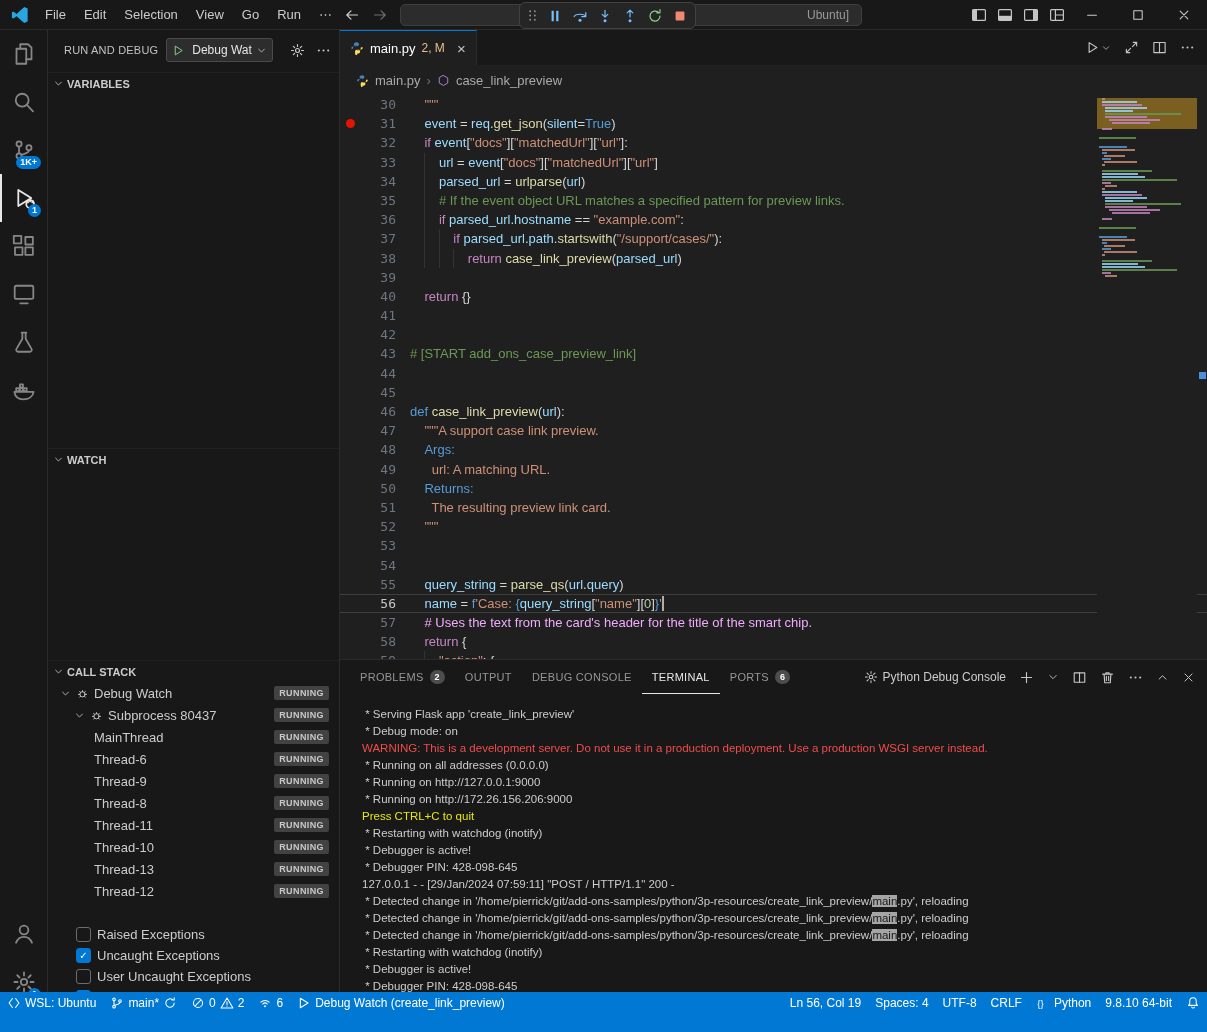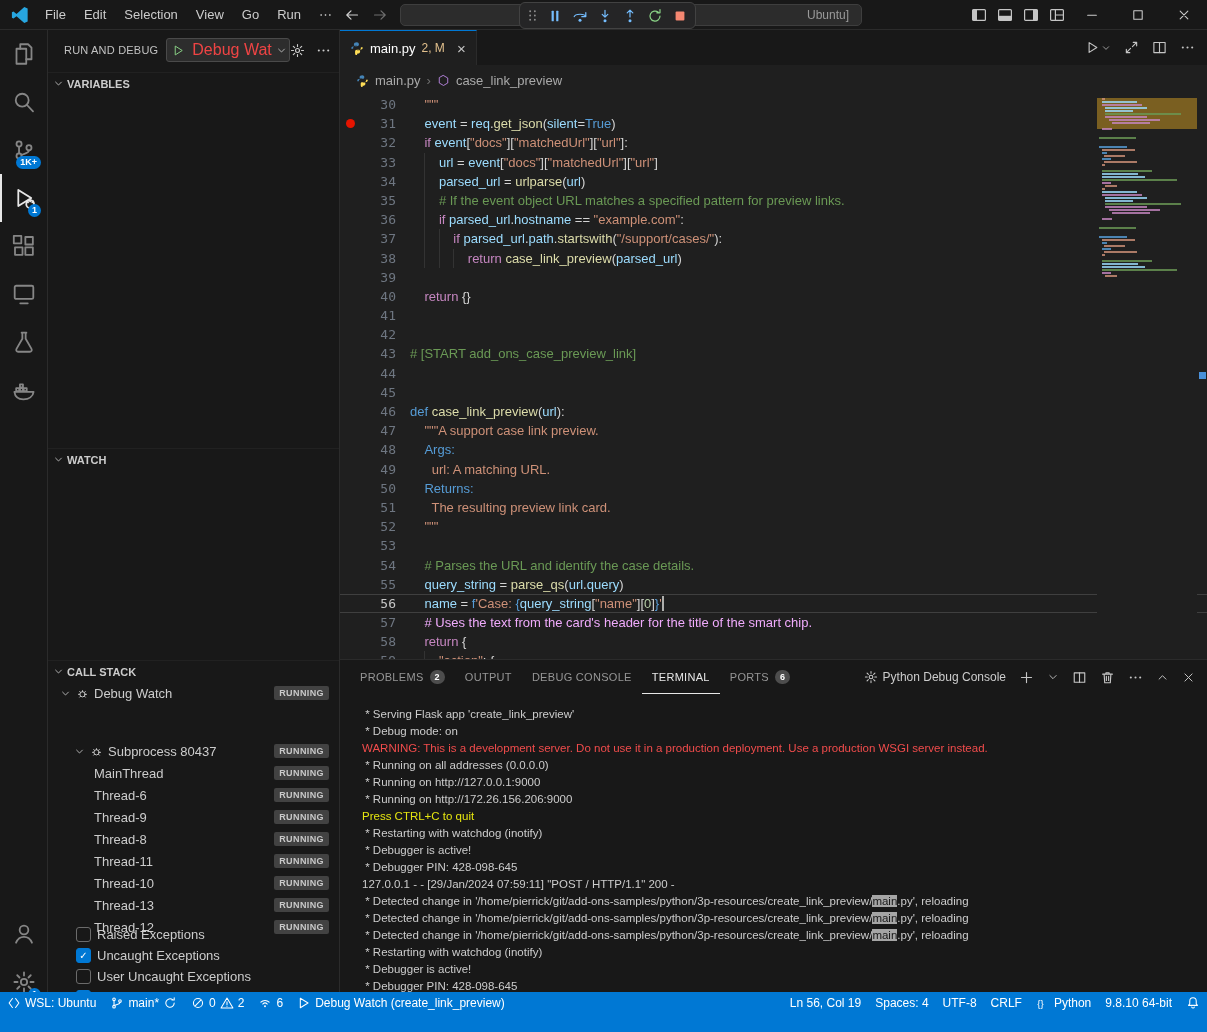--- a/index.html
+++ b/index.html
@@ -26,21 +26,21 @@
 .ab-item{position:relative;height:48px;display:flex;align-items:center;justify-content:center;color:#868686;border-left:2px solid transparent;border-right:2px solid transparent}
 .ab-item.active{color:#e7e7e7;border-left-color:#e7e7e7}
 .ab-badge{position:absolute;right:4px;bottom:5px;background:#0078d4;color:#fff;font-size:9px;line-height:1;padding:2px 4px;border-radius:8px;font-weight:700}
 .ab-bottom{margin-top:auto;display:flex;flex-direction:column;padding-bottom:4px}
 
 .sidebar{position:absolute;left:48px;top:30px;width:292px;bottom:22px;background:#181818;border-right:1px solid #2b2b2b;font-size:13px;z-index:9;overflow:hidden}
 .sb-top{position:absolute;top:3px;left:0;right:0;height:34px;display:flex;align-items:center;padding:0 8px 0 16px}
 .sb-title{font-size:11px;color:#c2c2c2;flex:none;letter-spacing:.2px}
 .dbg-dd{margin-left:8px;height:24px;display:flex;align-items:center;background:#2d2d2d;border:1px solid #4a4a4a;border-radius:3px;overflow:hidden}
 .dbg-dd .pl{color:#89d185;padding:0 5px;height:100%;display:flex;align-items:center}
-.dbg-dd .lb{padding:0 4px 0 2px;color:#ef4444;font-size:16px;white-space:nowrap}
+.dbg-dd .lb{padding:0 4px 0 2px;color:#e5e5e5;font-size:12px;white-space:nowrap}
 .dbg-dd .ch{padding-right:5px;color:#cccccc;display:flex}
 .sb-actions{margin-left:auto;display:flex;gap:11px;color:#cccccc;align-items:center}
 .sb-actions span{display:flex}
 .sect{position:absolute;left:0;right:0;height:22px;display:flex;align-items:center;gap:3px;padding:0 5px;font-size:11px;font-weight:700;color:#cccccc;background:#181818;border-top:1px solid #212121}
 .sect .sc{display:flex;color:#cccccc}
 .cs-list{position:absolute;top:652px;left:0;right:0}
 .cs-row{height:22px;display:flex;align-items:center;gap:5px;padding-right:10px;color:#cccccc}
 .chev{display:flex;color:#cccccc}
 .cs-ic{display:flex;color:#c5c5c5}
 .run-badge{margin-left:auto;background:#424242;color:#c9c9c9;font-size:9px;font-weight:700;letter-spacing:.4px;padding:2px 5px;border-radius:2px}
@@ -390,21 +390,21 @@
           </span>
           <span class="cs-ic">
             <svg width="13" height="13" viewBox="0 0 16 16" fill="none" stroke="currentColor" stroke-width="1.2" stroke-linecap="round" stroke-linejoin="round">
               <circle cx="8" cy="9" r="3.2"></circle>
               <path d="M8 5.8V4.5M4.8 9H3M13 9h-1.8M5.5 6.5l-1-1M10.5 6.5l1-1M5.5 11.5l-1 1M10.5 11.5l1 1"></path>
             </svg>
           </span>
           <span>Debug Watch</span>
           <span class="run-badge">RUNNING</span>
         </div>
-        <div class="cs-row" style="padding-left: 26px; margin-top: 36px;">
+        <div class="cs-row" style="padding-left: 26px;">
           <span class="chev">
             <svg width="11" height="11" viewBox="0 0 16 16" fill="none" stroke="currentColor" stroke-width="1.2" stroke-linecap="round" stroke-linejoin="round">
               <path d="M3.8 6l4.2 4.2L12.2 6"></path>
             </svg>
           </span>
           <span class="cs-ic">
             <svg width="13" height="13" viewBox="0 0 16 16" fill="none" stroke="currentColor" stroke-width="1.2" stroke-linecap="round" stroke-linejoin="round">
               <circle cx="8" cy="9" r="3.2"></circle>
               <path d="M8 5.8V4.5M4.8 9H3M13 9h-1.8M5.5 6.5l-1-1M10.5 6.5l1-1M5.5 11.5l-1 1M10.5 11.5l1 1"></path>
             </svg>
@@ -653,21 +653,20 @@
           <span class="ltx"><span class="ig">    </span><span style="color:#ce9178">"""</span></span>
         </div>
         <div class="cl">
           <span class="bpm"></span>
           <span class="ln">53</span>
           <span class="ltx"></span>
         </div>
         <div class="cl">
           <span class="bpm"></span>
           <span class="ln">54</span>
-          <span class="ltx"><span class="ig">    </span><span style="color:#6a9955"># Parses the URL and identify the case details.</span></span>
         </div>
         <div class="cl">
           <span class="bpm"></span>
           <span class="ln">55</span>
           <span class="ltx"><span class="ig">    </span><span style="color:#9cdcfe">query_string</span><span style="color:#d4d4d4"> = </span><span style="color:#dcdcaa">parse_qs</span><span style="color:#d4d4d4">(</span><span style="color:#9cdcfe">url</span><span style="color:#d4d4d4">.</span><span style="color:#9cdcfe">query</span><span style="color:#d4d4d4">)</span></span>
         </div>
         <div class="cl cur">
           <span class="bpm"></span>
           <span class="ln">56</span>
           <span class="ltx"><span class="ig">    </span><span style="color:#9cdcfe">name</span><span style="color:#d4d4d4"> = </span><span style="color:#569cd6">f</span><span style="color:#ce9178">'Case: </span><span style="color:#569cd6">{</span><span style="color:#9cdcfe">query_string</span><span style="color:#d4d4d4">[</span><span style="color:#ce9178">"name"</span><span style="color:#d4d4d4">][</span><span style="color:#b5cea8">0</span><span style="color:#d4d4d4">]</span><span style="color:#569cd6">}</span><span style="color:#ce9178">'</span><span class="caret"></span></span>

